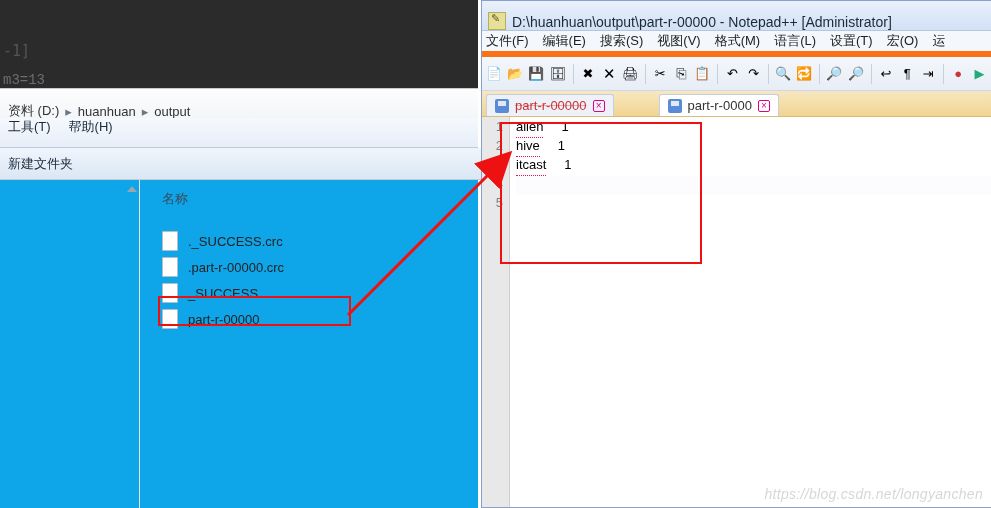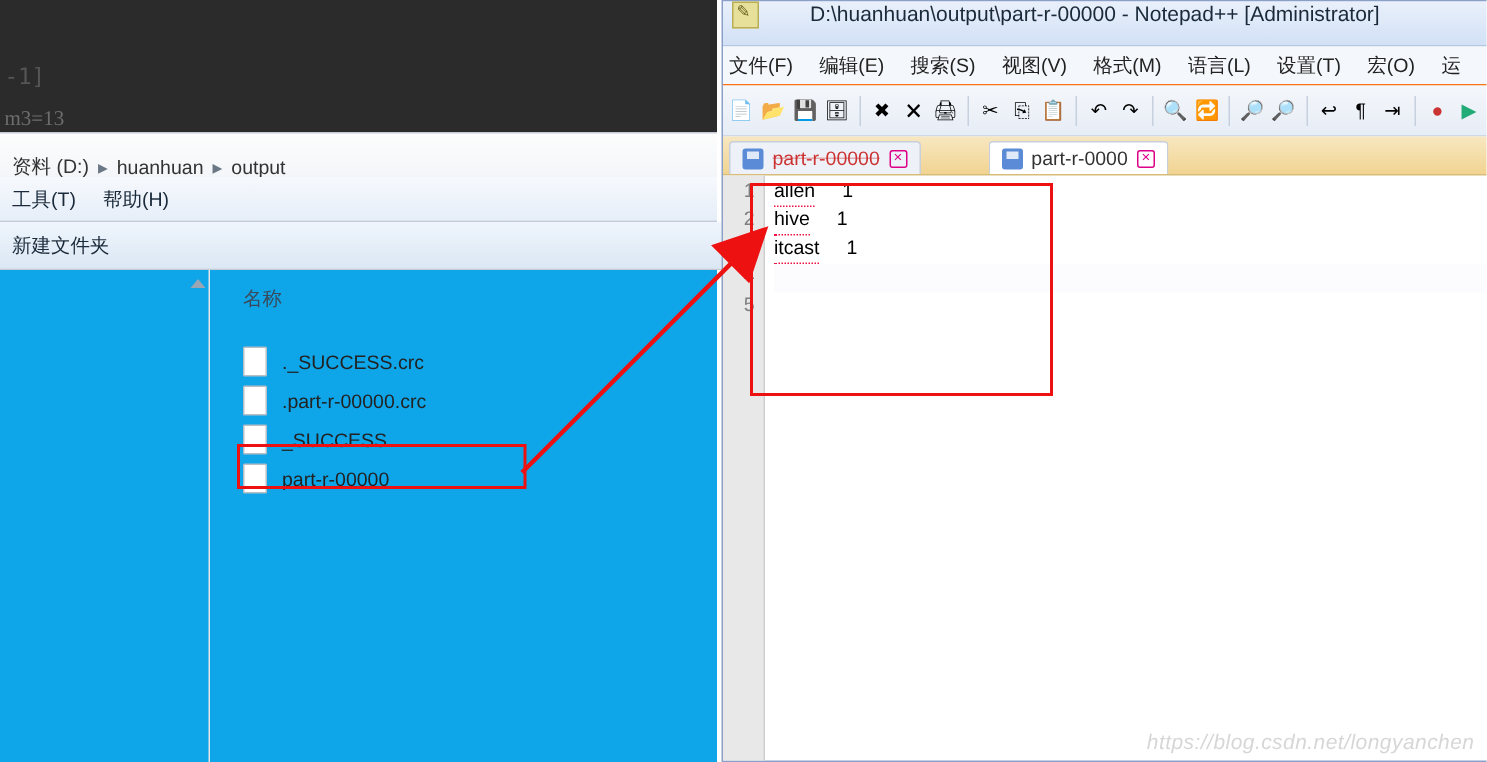--- a/index.html
+++ b/index.html
@@ -2,47 +2,47 @@
 <html><head>
 <meta charset="utf-8">
 <style>
   * { margin: 0; padding: 0; box-sizing: border-box; font-family: "Microsoft YaHei", "Segoe UI", Tahoma, Arial, sans-serif; font-size: 13px; }
   html, body { width: 991px; height: 508px; background: #fff; overflow: hidden; position: relative; }
 
   
   .explorer { position: absolute; left: 0; top: 0; width: 478px; height: 508px; background: #fff; }
   .ex-dark-strip { position: absolute; left: 0; top: 0; width: 478px; height: 88px; background: #2b2b2b; }
   .ex-dark-strip .dim-text { position: absolute; left: 3px; top: 42px; color: #555; font-size: 15px; font-family: Consolas, monospace; }
-  .ex-dark-strip .dim-text2 { position: absolute; left: 3px; top: 72px; color: #6d6d6d; font-size: 14px; font-family: Liberation Serif, serif; }
+  .ex-dark-strip .dim-text2 { position: absolute; left: 3px; top: 72px; color: #6d6d6d; font-size: 14px; font-family: Liberation Mono, monospace; }
   .ex-whitebar { position: absolute; left: 0; top: 88px; width: 478px; height: 46px; background: linear-gradient(#fdfdfd,#eef2f7); border-top: 1px solid #c4cbd6; border-bottom: 1px solid #c4cbd6; padding: 0 8px; display: flex; align-items: center; color: #333; }
   .breadcrumb-sep { margin: 0 6px; color: #6a7785; }
-  .ex-toolbar { position: absolute; left: 0; top: 118px; width: 478px; height: 30px; background: linear-gradient(#f6f9fd,#e6eef8); border-bottom: 1px solid #c4cbd6; display: flex; align-items: center; padding: 0 8px; color: #1a2a3a; }
+  .ex-toolbar { position: absolute; left: 0; top: 118px; width: 478px; height: 30px; background: linear-gradient(#f6f9fd,#e6eef8); border-bottom: 1px solid #c4cbd6; display: flex; align-items: flex-start; padding: 0 8px; color: #1a2a3a; }
   .ex-toolbar span { margin-right: 18px; }
   .ex-newbar { position: absolute; left: 0; top: 148px; width: 517px; height: 32px; background: linear-gradient(#eff5fc,#dbe7f4); border-bottom: 1px solid #c4cbd6; display: flex; align-items: center; padding: 0 8px; color: #1a2a3a; }
 
   .ex-body { position: absolute; left: 0; top: 180px; width: 478px; height: 328px; background: #0ea5e9; display: flex; }
   .ex-sidebar-edge { width: 140px; height: 100%; border-right: 1px solid #e6e6e6; position: relative; }
   .ex-sidebar-edge .caret { position: absolute; right: 2px; top: 4px; width: 0; height: 0; border-left: 5px solid transparent; border-right: 5px solid transparent; border-bottom: 6px solid #9aa6b3; transform: translateY(2px); }
   .ex-list { flex: 1; padding: 10px 0 0 18px; }
   .ex-list .col-header { color: #3a4a5a; margin-bottom: 10px; margin-left: 4px; }
   .ex-files { margin-top: 20px; }
   .ex-file { display: flex; align-items: center; height: 26px; padding-left: 4px; color: #222; }
   .file-ico { width: 16px; height: 20px; margin-right: 10px; border: 1px solid #b8bec6; border-radius: 1px; background: #fff; position: relative; }
   .file-ico::after { content: ""; position: absolute; right: -1px; top: -1px; border-top: 6px solid #fff0; border-left: 6px solid #fff0; }
   .ex-file.sel { position: relative; }
   .red-sel-box { position: absolute; border: 2px solid #e11; pointer-events: none; }
   #sel-file-box { left: 158px; top: 296px; width: 193px; height: 30px; }
 
   
   .npp { position: absolute; left: 481px; top: 0; width: 512px; height: 508px; border: 1px solid #8aa0c8; background: #fff; }
-  .npp-titlebar { height: 30px; background: linear-gradient(#e9f0fb,#d2e1f6); display: flex; align-items: flex-start; padding: 0 6px; border-bottom: 1px solid #b5c6e0; gap: 28px; }
+  .npp-titlebar { height: 30px; background: linear-gradient(#e9f0fb,#d2e1f6); display: flex; align-items: flex-end; padding: 0 6px; border-bottom: 1px solid #b5c6e0; }
   .npp-appicon { width: 18px; height: 18px; background: #e6e09a; border: 1px solid #b7ae55; position: relative; margin-right: 6px; }
   .npp-appicon::after { content: "✎"; position: absolute; font-size: 11px; left: 2px; top: -1px; color: #6a6120; }
   .npp-title { color: #1a2a3a; font-size: 14px; white-space: nowrap; overflow: hidden; }
-  .npp-menubar { height: 26px; background: #f4f7fb; border-bottom: 1px solid #f97316; display: flex; align-items: center; padding: 0 4px; color: #222; justify-content: space-between; }
+  .npp-menubar { height: 26px; background: #f4f7fb; border-bottom: 6px solid #f97316; display: flex; align-items: center; padding: 0 4px; color: #222; }
   .npp-menubar span { margin-right: 14px; white-space: nowrap; }
   .npp-toolbar { height: 34px; background: linear-gradient(#f4f7fb,#e7edf6); border-bottom: 1px solid #cfd8e6; display: flex; align-items: center; padding: 0 4px; gap: 4px; }
   .tb { width: 20px; height: 20px; border-radius: 2px; display: inline-flex; align-items: center; justify-content: center; font-size: 13px; }
   .tb svg, .tb span { pointer-events: none; }
   .tb-sep { width: 1px; height: 20px; background: #c6d0de; margin: 0 2px; }
 
   .npp-tabstrip { height: 26px; background: linear-gradient(#f7e7c1,#f1d491); border-bottom: 1px solid #d7bd79; display: flex; align-items: flex-end; padding: 0 4px; gap: 4px; }
   .tab { height: 22px; display: flex; align-items: center; padding: 0 8px; border: 1px solid #c7cfdb; border-bottom: none; border-radius: 3px 3px 0 0; background: #eef2f8; font-size: 12px; color: #333; position: relative; }
   .tab.active { background: #fff; margin-left: 41px; }
   .tab .disk-ico { width: 14px; height: 14px; background: #5b8bd6; margin-right: 6px; border-radius: 2px; position: relative; }

